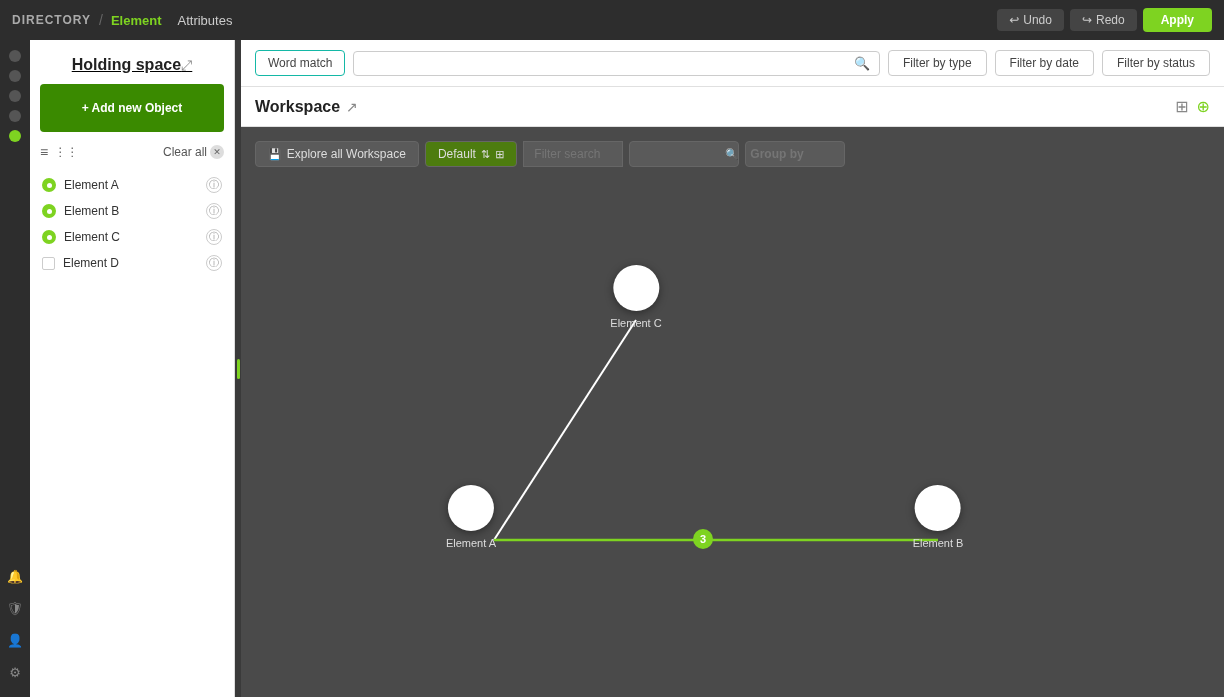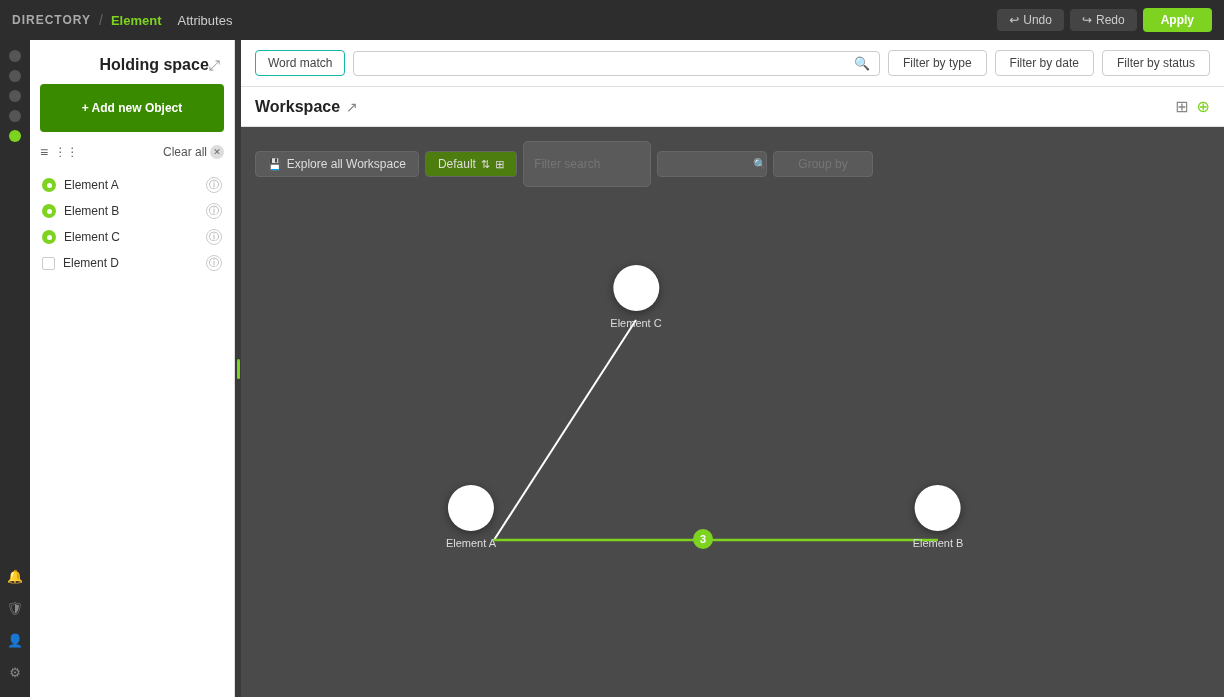--- a/index.html
+++ b/index.html
@@ -105,21 +105,22 @@
       background: #fff;
       display: flex;
       flex-direction: column;
       flex-shrink: 0;
       border-right: 1px solid #ddd;
     }
     .panel-header {
       padding: 16px 14px 10px;
       display: flex;
       align-items: center;
-      justify-content: flex-end;
+      justify-content: center;
+      text-decoration: underline;
     }
     .panel-title {
       font-size: 16px;
       font-weight: 700;
       color: #222;
     }
     .panel-expand {
       color: #888;
       font-size: 14px;
       cursor: pointer;
@@ -354,25 +355,25 @@
       display: flex;
       align-items: center;
       gap: 5px;
     }
     .canvas-btn.explore {
       background: #5a5a5a;
     }
     .filter-search-input {
       background: #5a5a5a;
       border: 1px solid #666;
-      border-radius: 5px;
-      padding: 15px 10px;
+      border-radius: 0;
+      padding: 5px 10px;
       font-size: 12px;
       color: #ddd;
-      width: 128px;
+      width: 100px;
     }
     .canvas-search-wrap {
       background: #5a5a5a;
       border: 1px solid #666;
       border-radius: 4px;
       padding: 5px 10px;
       font-size: 12px;
       color: #ddd;
       width: 110px;
       display: flex;
@@ -384,24 +385,25 @@
       border: none;
       outline: none;
       color: #ddd;
       font-size: 12px;
       width: 80px;
     }
     .group-by-input {
       background: #5a5a5a;
       border: 1px solid #666;
       border-radius: 4px;
-      padding: 5px 24px;
+      padding: 5px 4px;
       font-size: 12px;
       color: #ddd;
       width: 100px;
+      font-weight: bold;
     }
 
     
     .graph-node {
       position: absolute;
       display: flex;
       flex-direction: column;
       align-items: center;
     }
     .node-circle {

